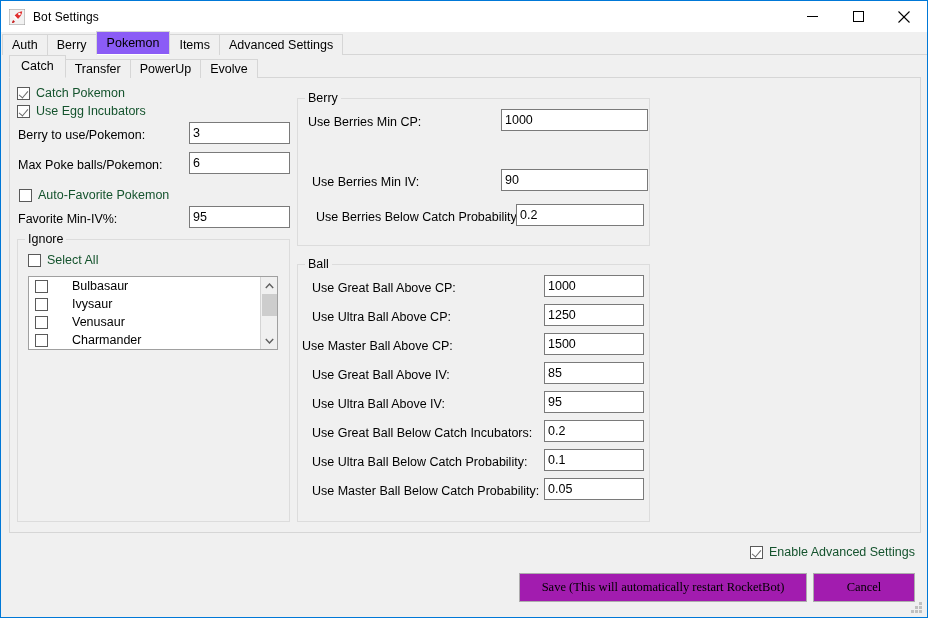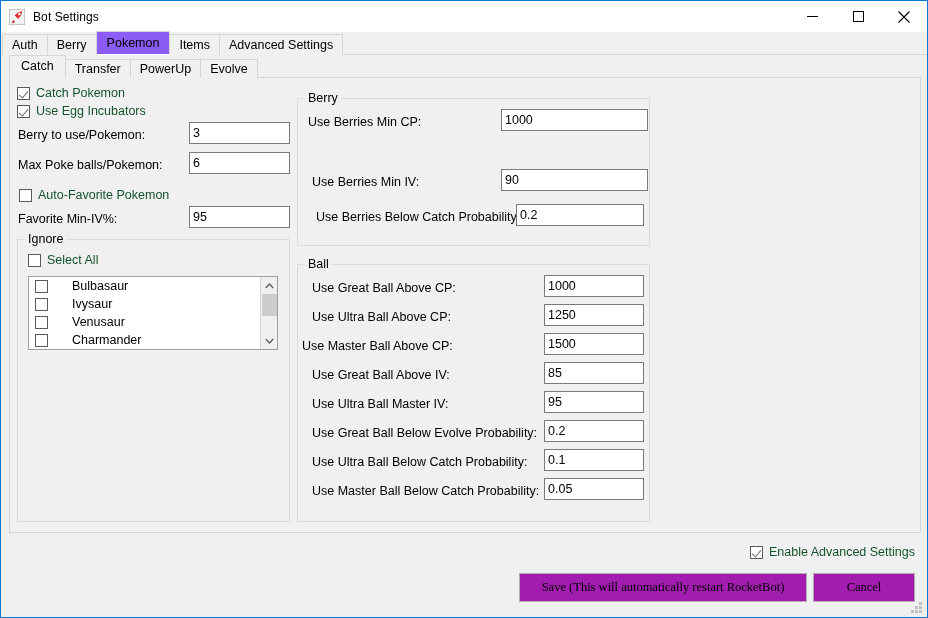--- a/index.html
+++ b/index.html
@@ -334,24 +334,24 @@
 
       <div class="lbl" style="left:14px; top:45px;">Use Ultra Ball Above CP:</div>
       <input class="txt" style="left: 246px; top: 39px; width: 100px; height: 22px;" value="1250">
 
       <div class="lbl" style="left:4px; top:74px;">Use Master Ball Above CP:</div>
       <input class="txt" style="left: 246px; top: 68px; width: 100px; height: 22px;" value="1500">
 
       <div class="lbl" style="left:14px; top:103px;">Use Great Ball Above IV:</div>
       <input class="txt" style="left: 246px; top: 97px; width: 100px; height: 22px;" value="85">
 
-      <div class="lbl" style="left:14px; top:132px;">Use Ultra Ball Master IV:</div>
+      <div class="lbl" style="left:14px; top:132px;">Use Ultra Ball Above IV:</div>
       <input class="txt" style="left: 246px; top: 126px; width: 100px; height: 22px;" value="95">
 
-      <div class="lbl" style="left:14px; top:161px;">Use Great Ball Below Evolve Probability:</div>
+      <div class="lbl" style="left:14px; top:161px;">Use Great Ball Below Catch Incubators:</div>
       <input class="txt" style="left: 246px; top: 155px; width: 100px; height: 22px;" value="0.2">
 
       <div class="lbl" style="left:14px; top:190px;">Use Ultra Ball Below Catch Probability:</div>
       <input class="txt" style="left: 246px; top: 184px; width: 100px; height: 22px;" value="0.1">
 
       <div class="lbl" style="left:14px; top:219px;">Use Master Ball Below Catch Probability:</div>
       <input class="txt" style="left: 246px; top: 213px; width: 100px; height: 22px;" value="0.05">
     </div>
 
   </div>

